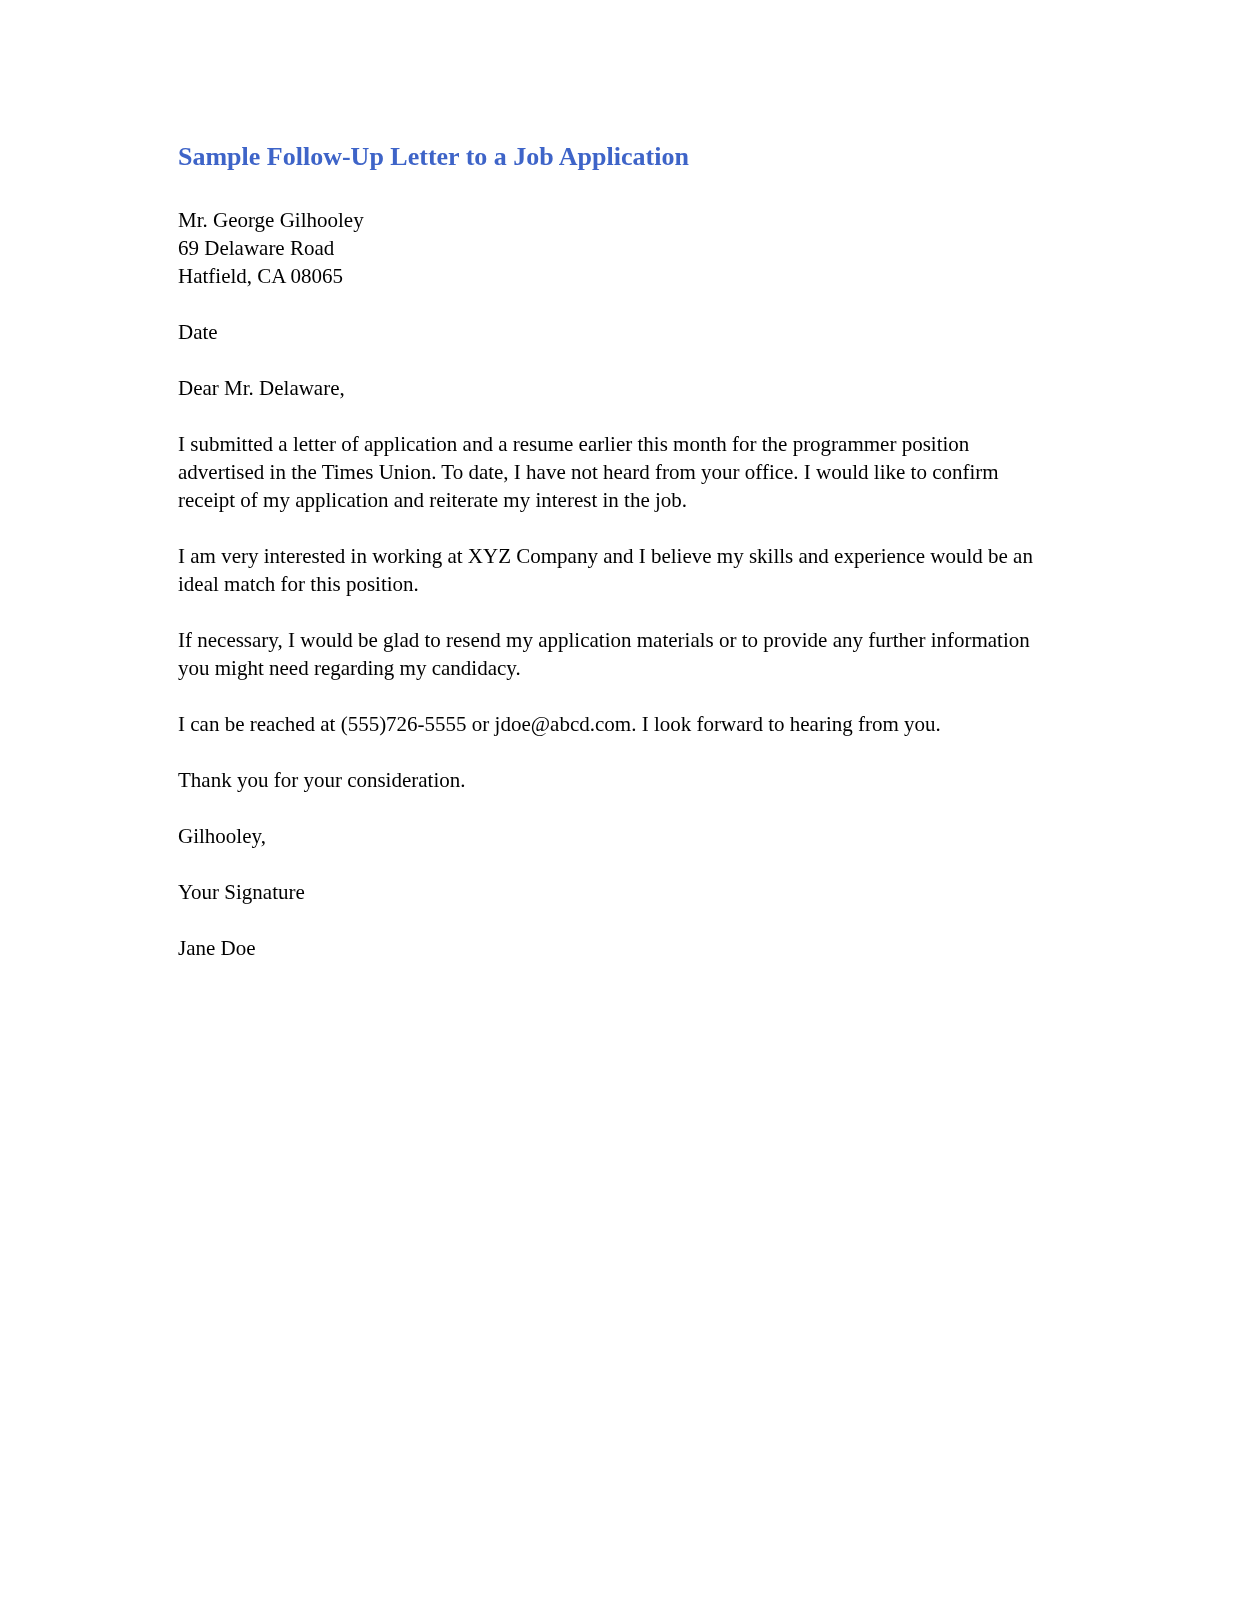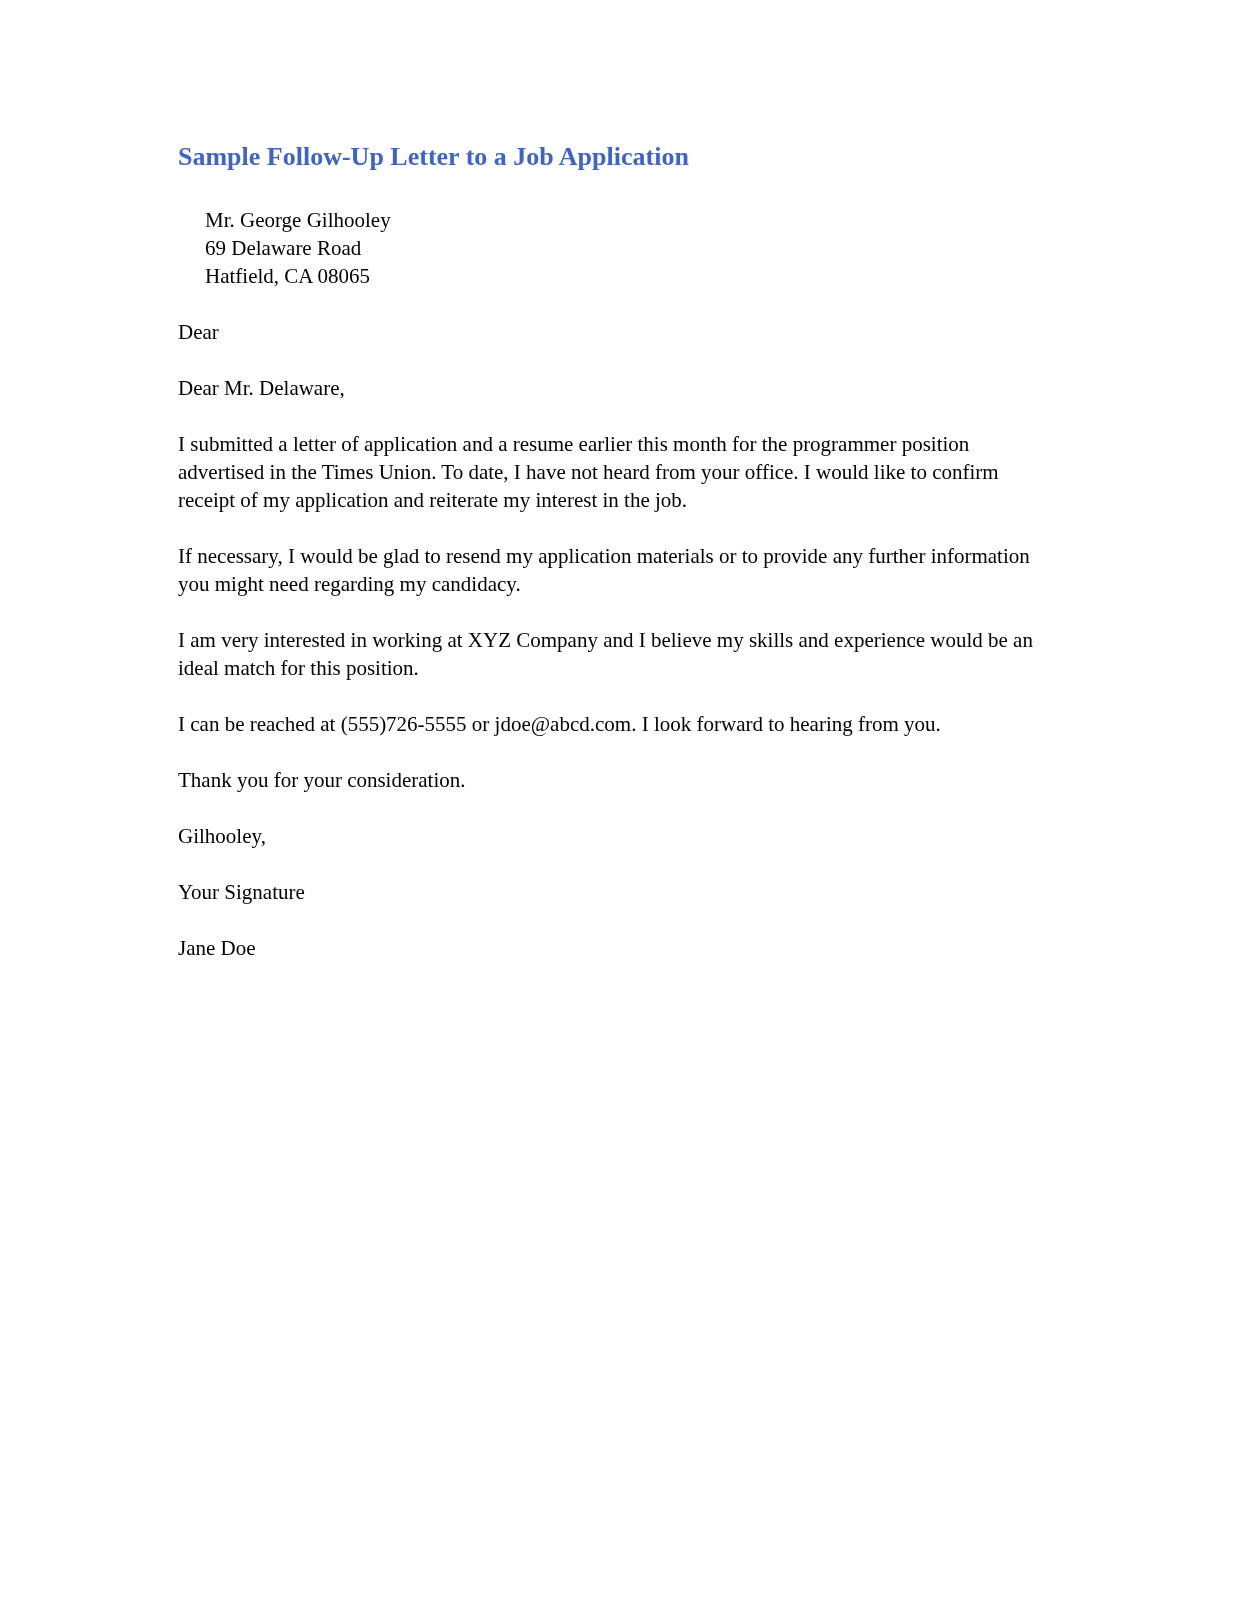--- a/index.html
+++ b/index.html
@@ -25,47 +25,47 @@
     line-height: 28px;
   }
   .doc-title {
     color: #3e64c8;
     font-size: 26px;
     line-height: 30px;
     font-weight: bold;
     margin-bottom: 34px;
   }
   .address-block { margin-bottom: 28px; }
-  .address-block div { line-height: 28px; margin-left: 27px; }
+  .address-block div { line-height: 28px; }
   .block { margin-bottom: 28px; }
   .para { margin-bottom: 28px; }
 </style>
 </head>
 <body>
 
 <div class="page">
   <div class="content">
 
     <div class="doc-title">Sample Follow-Up Letter to a Job Application</div>
 
     <div class="address-block">
       <div>Mr. George Gilhooley</div>
       <div>69 Delaware Road</div>
       <div>Hatfield, CA 08065</div>
     </div>
 
-    <div class="block">Dear</div>
+    <div class="block">Date</div>
 
     <div class="block">Dear Mr. Delaware,</div>
 
     <div class="para">I submitted a letter of application and a resume earlier this month for the programmer position advertised in the Times Union. To date, I have not heard from your office. I would like to confirm receipt of my application and reiterate my interest in the job.</div>
 
+    <div class="para">I am very interested in working at XYZ Company and I believe my skills and experience would be an ideal match for this position.</div>
+
     <div class="para">If necessary, I would be glad to resend my application materials or to provide any further information you might need regarding my candidacy.</div>
-
-    <div class="para">I am very interested in working at XYZ Company and I believe my skills and experience would be an ideal match for this position.</div>
 
     <div class="para">I can be reached at (555)726-5555 or jdoe@abcd.com. I look forward to hearing from you.</div>
 
     <div class="para">Thank you for your consideration.</div>
 
     <div class="block">Gilhooley,</div>
 
     <div class="block">Your Signature</div>
 
     <div class="block">Jane Doe</div>

